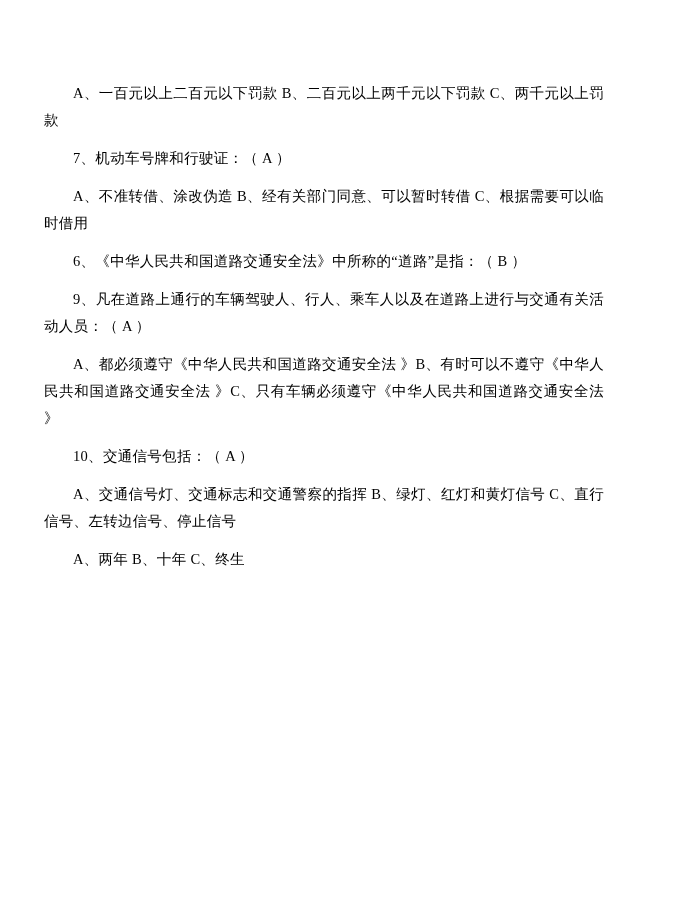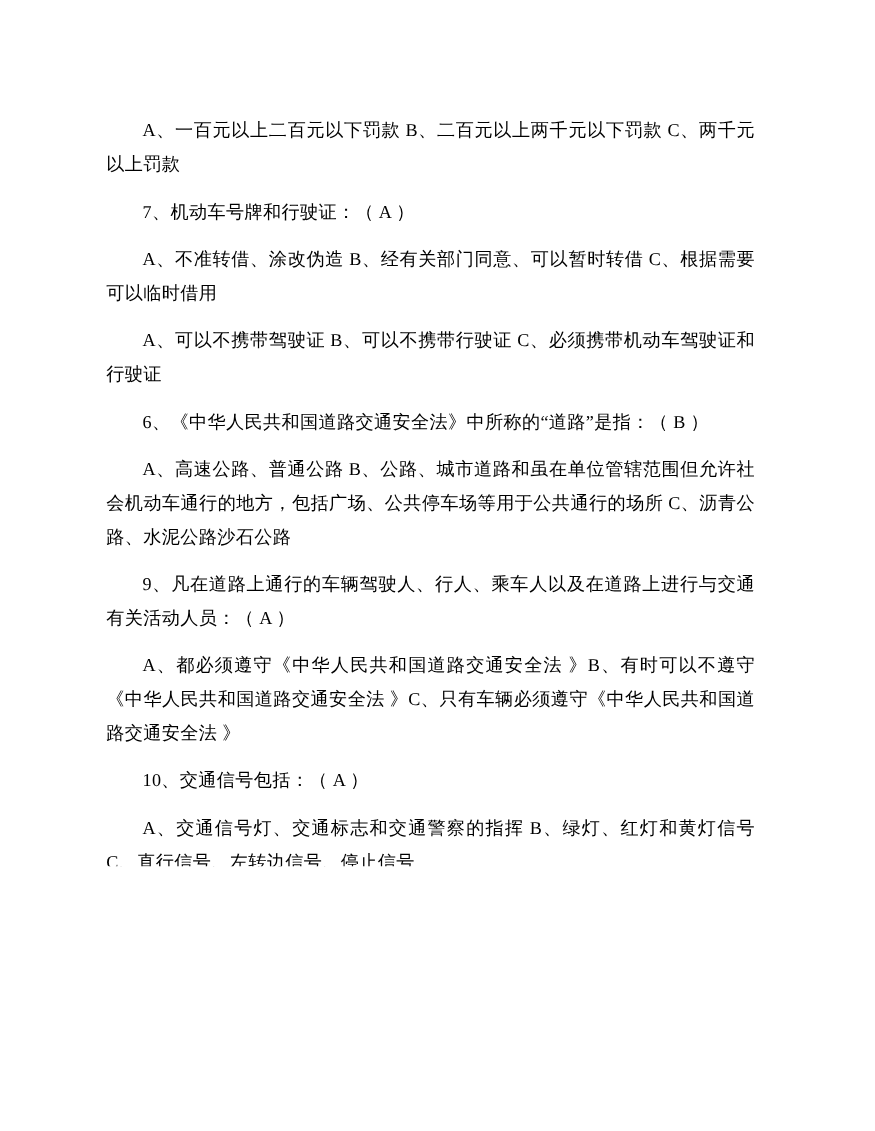--- a/index.html
+++ b/index.html
@@ -4,24 +4,24 @@
 <style>
   html, body {
     margin: 0;
     padding: 0;
     background: #ffffff;
   }
   .page {
     position: relative;
     width: 700px;
     height: 681px;
-    margin: 12px auto;
+    margin: 0 auto;
     background: #ffffff;
     box-sizing: border-box;
-    padding: 80px 96px 40px 85px;
+    padding: 80px 96px 40px 44px;
     font-family: "Liberation Serif", "DejaVu Serif", serif;
     font-size: 14.5px;
     color: #000000;
     overflow: hidden;
   }
   .para {
     text-indent: 2em;
     line-height: 27px;
     margin: 0 0 11px 0;
     text-align: justify;
@@ -29,21 +29,19 @@
     word-break: break-all;
   }
 </style>
 </head>
 <body>
 
 <div class="page">
   <p class="para">A、一百元以上二百元以下罚款 B、二百元以上两千元以下罚款 C、两千元以上罚款</p>
   <p class="para">7、机动车号牌和行驶证：（ A ）</p>
   <p class="para">A、不准转借、涂改伪造 B、经有关部门同意、可以暂时转借 C、根据需要可以临时借用</p>
-  <p class="para">A、可以不携带驾驶证 B、可以不携带行驶证 C、必须携带机动车驾驶证和行驶证</p>
   <p class="para">6、《中华人民共和国道路交通安全法》中所称的“道路”是指：（ B ）</p>
-  <p class="para">A、高速公路、普通公路 B、公路、城市道路和虽在单位管辖范围但允许社会机动车通行的地方，包括广场、公共停车场等用于公共通行的场所 C、沥青公路、水泥公路沙石公路</p>
   <p class="para">9、凡在道路上通行的车辆驾驶人、行人、乘车人以及在道路上进行与交通有关活动人员：（ A ）</p>
   <p class="para">A、都必须遵守《中华人民共和国道路交通安全法 》B、有时可以不遵守《中华人民共和国道路交通安全法 》C、只有车辆必须遵守《中华人民共和国道路交通安全法 》</p>
   <p class="para">10、交通信号包括：（ A ）</p>
   <p class="para">A、交通信号灯、交通标志和交通警察的指挥 B、绿灯、红灯和黄灯信号 C、直行信号、左转边信号、停止信号</p>
   <p class="para">A、两年 B、十年 C、终生</p>
 </div>
 
 </body></html>

